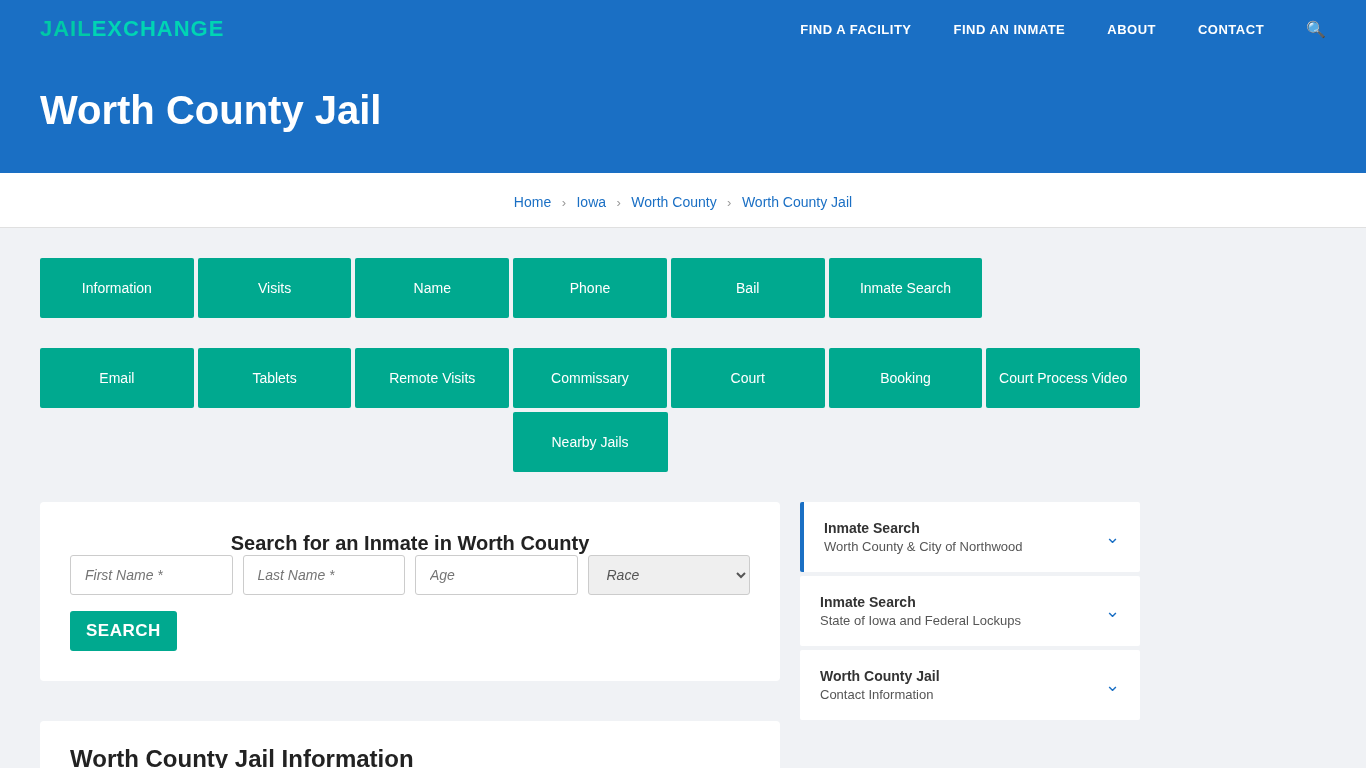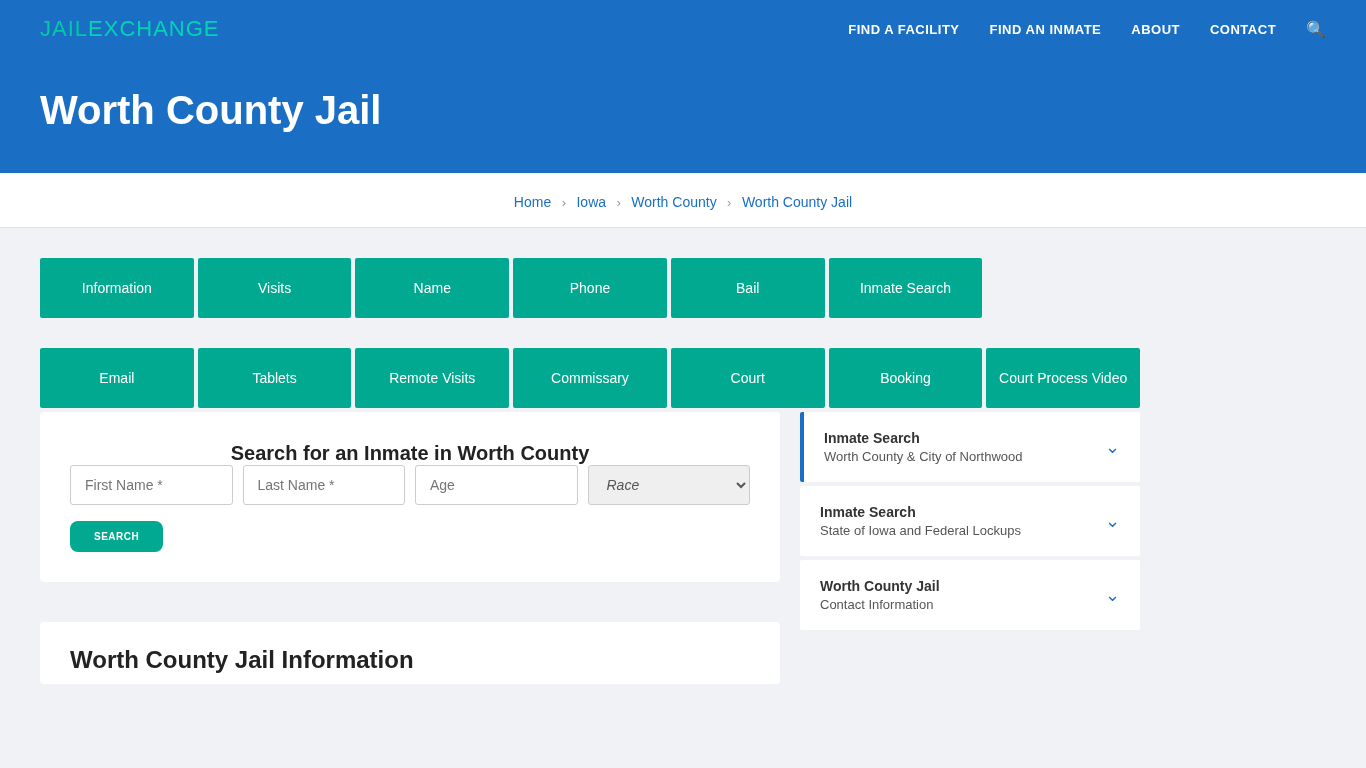--- a/index.html
+++ b/index.html
@@ -9,29 +9,29 @@
     .header {
       background: #1a6fc4;
       padding: 0 40px;
       height: 58px;
       display: flex;
       align-items: center;
       justify-content: space-between;
     }
     .logo {
       font-size: 22px;
-      font-weight: 400;
+      font-weight: 700;
       color: white;
       letter-spacing: 1px;
     }
     .logo span { color: #00c9a7; }
     .nav {
       display: flex;
       align-items: center;
-      gap: 30px;
+      gap: 42px;
     }
     .nav a {
       color: white;
       text-decoration: none;
       font-size: 13px;
       font-weight: 700;
       letter-spacing: 0.5px;
     }
     .nav .search-icon {
       color: white;
@@ -151,30 +151,30 @@
       flex-wrap: wrap;
       margin-bottom: 16px;
     }
     .search-form input, .search-form select {
       border: 1px solid #ccc;
       border-radius: 3px;
       padding: 10px 14px;
       font-size: 14px;
       color: #555;
     }
-    .search-form input { flex: 1; min-width: 120px; }
+    .search-form input { flex: 1; min-width: 120px; font-style: italic; }
     .search-form select { flex: 1; min-width: 140px; font-style: italic; }
     .search-btn {
       background: #00a98f;
       color: white;
       border: none;
-      padding: 10px 24px;
-      font-size: 10px;
-      font-weight: 700;
-      border-radius: 8px;
+      padding: 10px 16px;
+      font-size: 17px;
+      font-weight: 700;
+      border-radius: 3px;
       cursor: pointer;
       letter-spacing: 0.5px;
       text-transform: uppercase;
       align-self: flex-start;
     }
 
     
     .info-section {
       background: white;
       border-radius: 4px;
@@ -271,20 +271,23 @@
   <div class="button-grid-row2">
     <button class="grid-btn">Email</button>
     <button class="grid-btn">Tablets</button>
     <button class="grid-btn">Remote Visits</button>
     <button class="grid-btn">Commissary</button>
     <button class="grid-btn">Court</button>
     <button class="grid-btn">Booking</button>
     <button class="grid-btn">Court Process Video</button>
   </div>
 
+  <div class="button-grid-row3">
+    <button class="grid-btn">Nearby Jails</button>
+  </div>
 
   <div class="two-col">
 
     <div style="flex:1; display:flex; flex-direction:column; gap:20px;">
       <div class="search-panel">
         <h2>Search for an Inmate in Worth County</h2>
         <div class="search-form">
           <input type="text" placeholder="First Name *" style="">
           <input type="text" placeholder="Last Name *" style="">
           <input type="text" placeholder="Age" style="">

